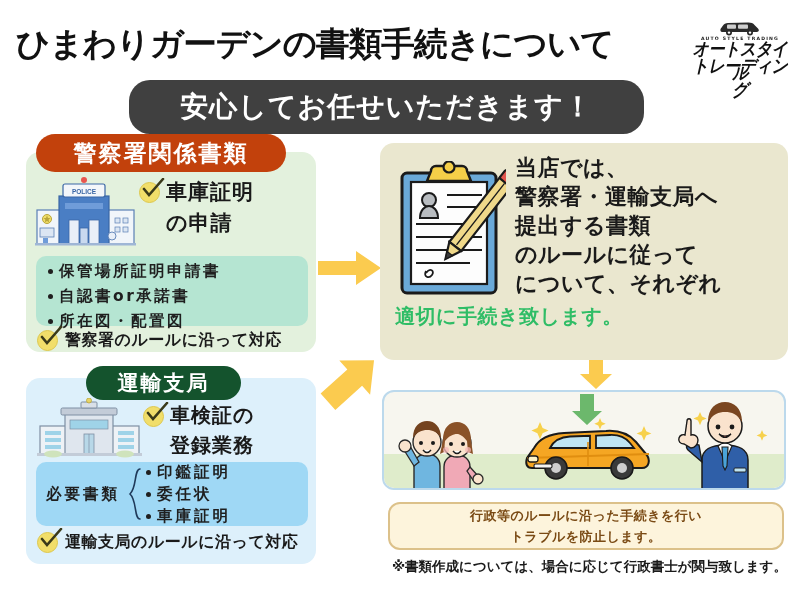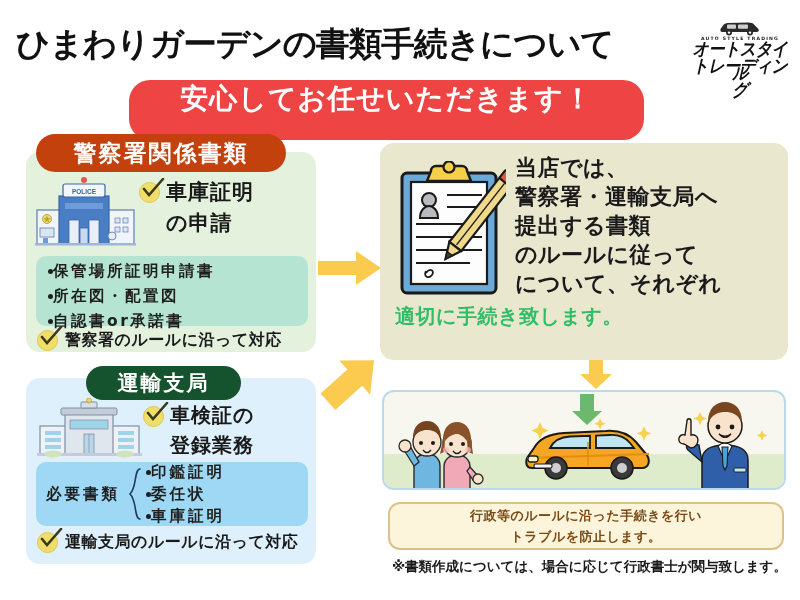--- a/index.html
+++ b/index.html
@@ -31,23 +31,23 @@
     position: absolute; left: 0; width: 104px; text-align: center;
     font-size: 16px; font-weight: bold; color: #111;
     font-style: italic; letter-spacing: -0.5px;
     transform: scaleY(1.12);
   }
   .logo-l1 { top: 21px; }
   .logo-l2 { top: 38px; }
 
   .orange-banner {
     position: absolute; left: 129px; top: 80px;
-    width: 515px; height: 60px;
-    background: #ef4444; border-radius: 21px;
-    display: flex; justify-content: center;
+    width: 515px; height: 54px;
+    background: #404040; border-radius: 21px;
+    display: flex; align-items: center; justify-content: center;
   }
   .orange-banner span {
     font-size: 28px; font-weight: bold; color: #ffffff;
     letter-spacing: 1px;
   }
 
   
   .panel { position: absolute; border-radius: 14px; }
 
   .panel-police {
@@ -111,21 +111,21 @@
   .inner-box { position: absolute; border-radius: 10px; }
   .box-police {
     left: 36px; top: 256px; width: 272px; height: 70px;
     background: #b5e5d2;
   }
   .box-transport {
     left: 36px; top: 462px; width: 272px; height: 64px;
     background: #9fd8f5;
   }
   .li {
-    display: flex; align-items: center; 
+    display: flex; align-items: center; gap: 6px;
     font-size: 15.5px; font-weight: bold; color: #1f1f1f;
     letter-spacing: 2.5px; white-space: nowrap;
   }
   .box-police .li { margin: 4px 0 0 12px; }
   .box-police .li:first-child { margin-top: 5px; }
   .bullet {
     width: 5px; height: 5px; border-radius: 50%;
     background: #1f1f1f; flex: 0 0 5px;
   }
 
@@ -275,25 +275,25 @@
   </div>
 </div>
 
 <div class="inner-box box-police">
   <div class="li">
     <span class="bullet"></span>
     <span>保管場所証明申請書</span>
   </div>
   <div class="li">
     <span class="bullet"></span>
-    <span>所在図・配置図</span>
+    <span>自認書or承諾書</span>
   </div>
   <div class="li">
     <span class="bullet"></span>
-    <span>自認書or承諾書</span>
+    <span>所在図・配置図</span>
   </div>
 </div>
 
 <div class="foot-check foot-police">
   <span class="chk">
     <span class="chk-c"></span>
     <svg class="chk-m" viewBox="0 0 24 20">
         <path d="M3 11 L8 17 L22 1" stroke="#3a3a1a" stroke-width="2.6" fill="none" stroke-linecap="round"></path>
       </svg>
   </span>

